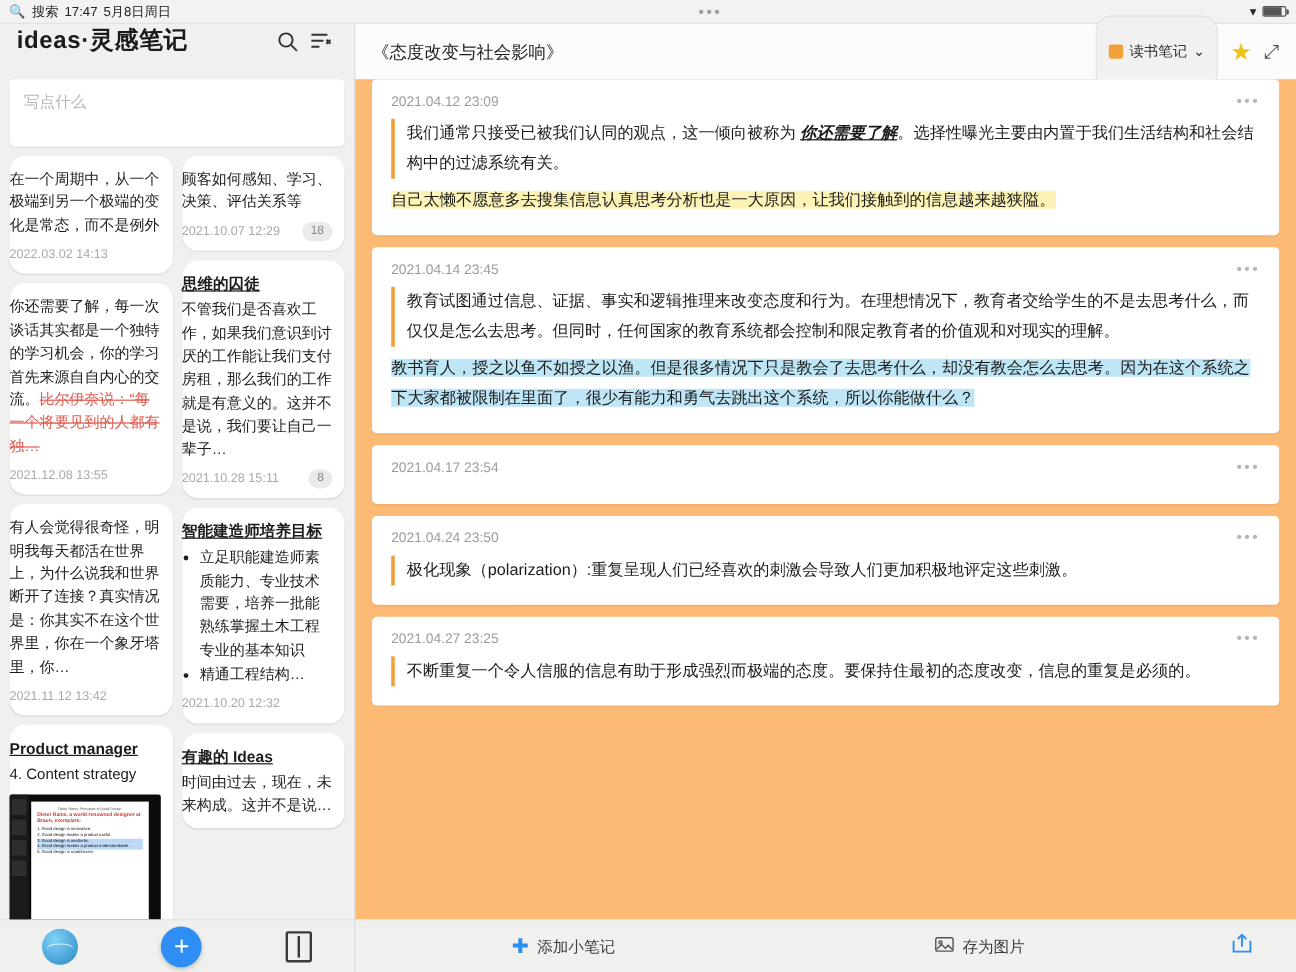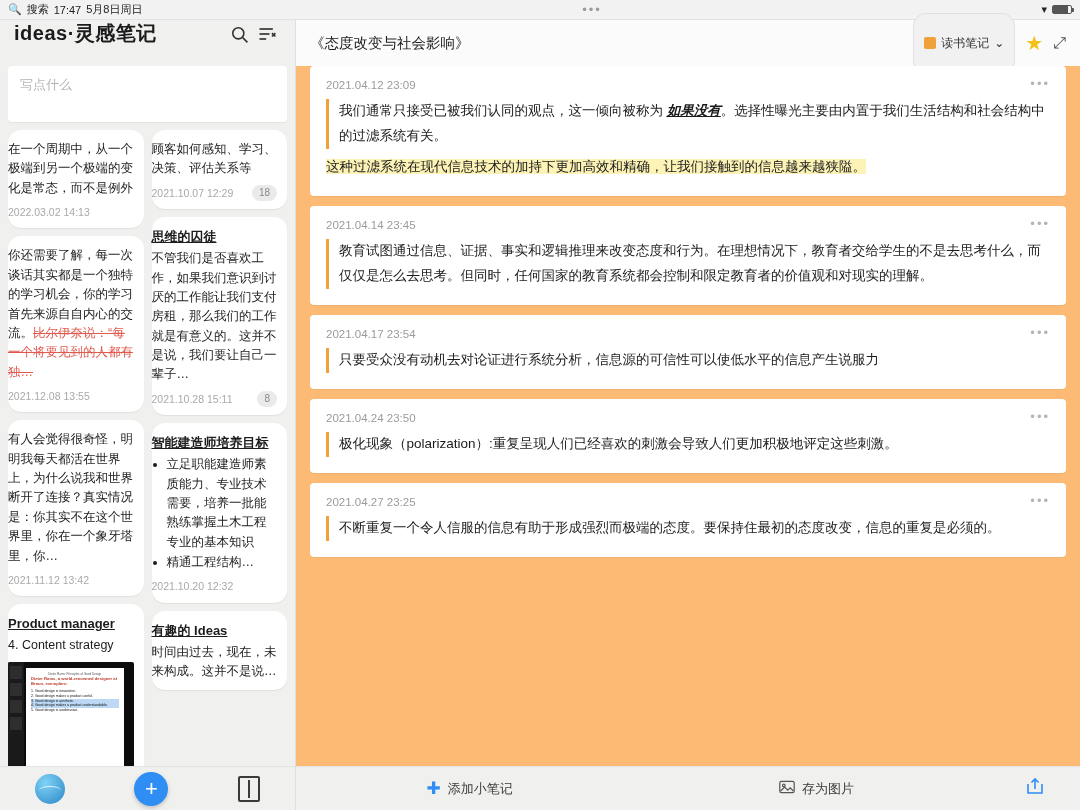--- a/index.html
+++ b/index.html
@@ -307,41 +307,43 @@
     </div>
 
     <div class="doc">
 
       <div class="entry">
         <div class="entry-head">
           <span class="entry-time">2021.04.12 23:09</span>
           <span class="entry-more">•••</span>
         </div>
         <div class="quote">
-          <span>我们通常只接受已被我们认同的观点，这一倾向被称为 </span><span class="u-bold-ital">如果没有</span><span>。选择性曝光主要由内置于我们生活结构和社会结构中的过滤系统有关。</span>
+          <span>我们通常只接受已被我们认同的观点，这一倾向被称为 </span><span class="u-bold-ital">你还需要了解</span><span>。选择性曝光主要由内置于我们生活结构和社会结构中的过滤系统有关。</span>
         </div>
         <div class="para" style="margin-top:6px">
-          <span class="hl-yellow">这种过滤系统在现代信息技术的加持下更加高效和精确，让我们接触到的信息越来越狭隘。</span>
+          <span class="hl-yellow">自己太懒不愿意多去搜集信息认真思考分析也是一大原因，让我们接触到的信息越来越狭隘。</span>
         </div>
       </div>
 
       <div class="entry">
         <div class="entry-head">
           <span class="entry-time">2021.04.14 23:45</span>
           <span class="entry-more">•••</span>
         </div>
         <div class="quote">教育试图通过信息、证据、事实和逻辑推理来改变态度和行为。在理想情况下，教育者交给学生的不是去思考什么，而仅仅是怎么去思考。但同时，任何国家的教育系统都会控制和限定教育者的价值观和对现实的理解。</div>
+        <div class="para" style="margin-top:6px">
+          <span class="hl-blue">教书育人，授之以鱼不如授之以渔。但是很多情况下只是教会了去思考什么，却没有教会怎么去思考。因为在这个系统之下大家都被限制在里面了，很少有能力和勇气去跳出这个系统，所以你能做什么？</span>
+        </div>
       </div>
 
       <div class="entry">
         <div class="entry-head">
           <span class="entry-time">2021.04.17 23:54</span>
           <span class="entry-more">•••</span>
         </div>
-        <div class="quote">只要受众没有动机去对论证进行系统分析，信息源的可信性可以使低水平的信息产生说服力</div>
       </div>
 
       <div class="entry">
         <div class="entry-head">
           <span class="entry-time">2021.04.24 23:50</span>
           <span class="entry-more">•••</span>
         </div>
         <div class="quote">极化现象（polarization）:重复呈现人们已经喜欢的刺激会导致人们更加积极地评定这些刺激。</div>
       </div>
 

